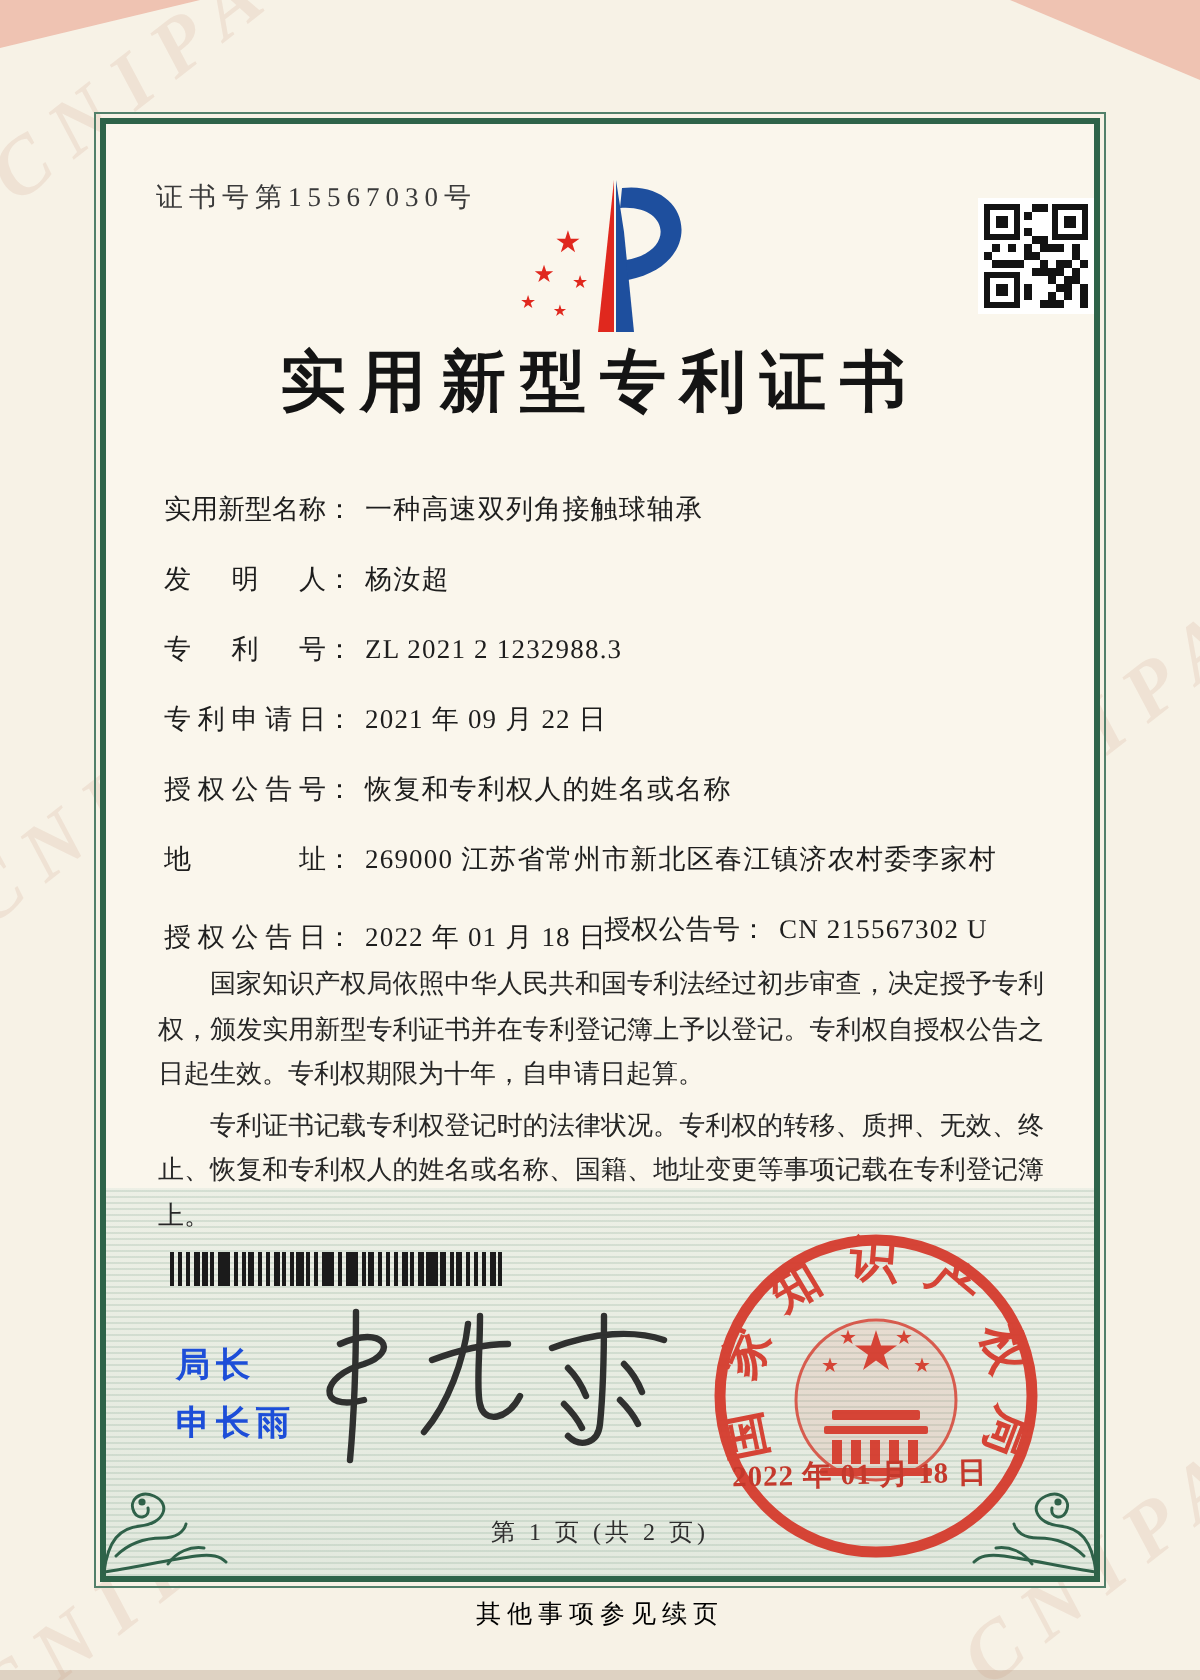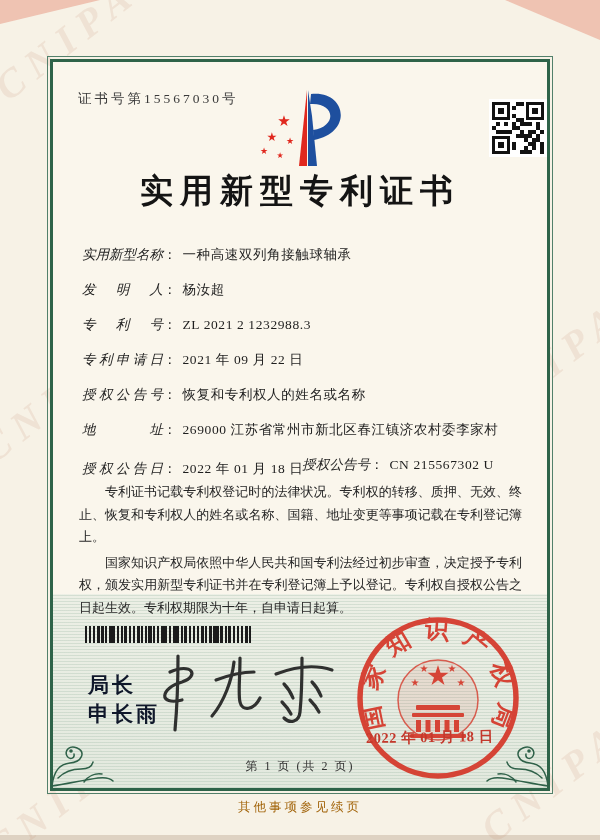--- a/index.html
+++ b/index.html
@@ -50,21 +50,21 @@
   .qm{position:absolute;width:4px;height:4px;background:#121212;}
   .qf{position:absolute;width:18px;height:18px;border:3px solid #121212;box-sizing:border-box;}
   .qf::after{content:"";position:absolute;left:3px;top:3px;right:3px;bottom:3px;background:#121212;}
   .qf-tl{left:0;top:0;} .qf-tr{right:0;top:0;} .qf-bl{left:0;bottom:0;}
 
   .title{position:absolute;z-index:2;left:0;top:169px;width:600px;text-align:center;
     font-size:33px;font-weight:bold;letter-spacing:7px;color:#141414;}
 
   
   .frow{position:absolute;z-index:2;left:82px;font-size:13.5px;color:#1e1e1e;white-space:nowrap;}
-  .flabel{display:inline-block;width:81px;text-align:justify;text-align-last:justify;font-style:italic;}
+  .flabel{display:inline-block;width:81px;text-align:justify;text-align-last:justify;}
   .fvalue{margin-left:6px;letter-spacing:0.6px;}
   .r1{top:246px;} .r2{top:281px;} .r3{top:316px;} .r4{top:351px;}
   .r5{top:386px;} .r6{top:421px;} .r7{top:460px;}
   .r7b{left:302px;top:456px;}
   .r7b .flabel{width:68px;}
 
   
   .paras{position:absolute;z-index:2;left:79px;top:481px;width:443px;
     font-size:13px;line-height:22.5px;text-align:justify;color:#262626;}
   .paras p{margin:0;text-indent:2em;}
@@ -73,34 +73,34 @@
   
   .barcode{position:absolute;z-index:2;left:85px;top:626px;width:166px;height:17px;
     background-image:
       repeating-linear-gradient(90deg,#1b1b1b 0 2px,rgba(0,0,0,0) 2px 4px),
       repeating-linear-gradient(90deg,#1b1b1b 0 1px,rgba(0,0,0,0) 1px 9px),
       repeating-linear-gradient(90deg,#1b1b1b 0 2px,rgba(0,0,0,0) 2px 13px);}
 
   
   .officer-role,.officer-name{position:absolute;z-index:3;left:88px;
     font-family:"Liberation Sans","DejaVu Sans",sans-serif;
-    font-size:21px;letter-spacing:3px;color:#0f172a;font-weight:600;}
+    font-size:17px;letter-spacing:3px;color:#1d4ed8;font-weight:600;}
   .officer-role{top:671px;} .officer-name{top:700px;text-align:right;}
   .signature{position:absolute;z-index:3;left:142px;top:650px;}
 
   
   .seal{position:absolute;z-index:3;left:352px;top:612px;width:172px;height:172px;opacity:0.93;}
   .seal-date{position:absolute;z-index:4;left:366px;top:728px;font-size:14.5px;font-weight:bold;
     color:#c4392c;letter-spacing:0.5px;transform:rotate(-1deg);white-space:nowrap;}
 
   
   .page-note{position:absolute;z-index:2;left:0;top:758px;width:600px;text-align:center;
     font-size:12px;letter-spacing:2px;color:#2f2f2f;}
   .cont-note{position:absolute;z-index:2;left:0;top:799px;width:600px;text-align:center;
-    font-size:12.5px;letter-spacing:3px;color:#a16207;}
+    font-size:12.5px;letter-spacing:3px;color:#000000;}
 </style>
 </head>
 <body>
 
 <div class="pink-tl"></div>
 <div class="pink-tr"></div>
 <div class="scan-edge-bottom"></div>
 
 <div class="wm wm1">CNIPA</div>
 <div class="wm wm2">CNIPA</div>
@@ -226,22 +226,22 @@
   <span class="flabel">地址</span><span>：</span><span class="fvalue">269000 江苏省常州市新北区春江镇济农村委李家村</span>
 </div>
 <div class="frow r7">
   <span class="flabel">授权公告日</span><span>：</span><span class="fvalue">2022 年 01 月 18 日</span>
 </div>
 <div class="frow r7b">
   <span class="flabel">授权公告号</span><span>：</span><span class="fvalue">CN 215567302 U</span>
 </div>
 
 <div class="paras">
+  <p>国家知识产权局依照中华人民共和国专利法经过初步审查，决定授予专利权，颁发实用新型专利证书并在专利登记簿上予以登记。专利权自授权公告之日起生效。专利权期限为十年，自申请日起算。</p>
   <p>专利证书记载专利权登记时的法律状况。专利权的转移、质押、无效、终止、恢复和专利权人的姓名或名称、国籍、地址变更等事项记载在专利登记簿上。</p>
-  <p>国家知识产权局依照中华人民共和国专利法经过初步审查，决定授予专利权，颁发实用新型专利证书并在专利登记簿上予以登记。专利权自授权公告之日起生效。专利权期限为十年，自申请日起算。</p>
 </div>
 
 <div class="barcode"></div>
 
 <div class="officer-role">局长</div>
 <div class="officer-name">申长雨</div>
 
 <svg class="signature" width="200" height="88" viewBox="0 0 200 88">
   <g fill="none" stroke="#1d1d1d" stroke-width="3.2" stroke-linecap="round" opacity="0.9">
     <path d="M28,22 C50,12 58,26 40,32 C18,38 16,56 40,50"></path>

